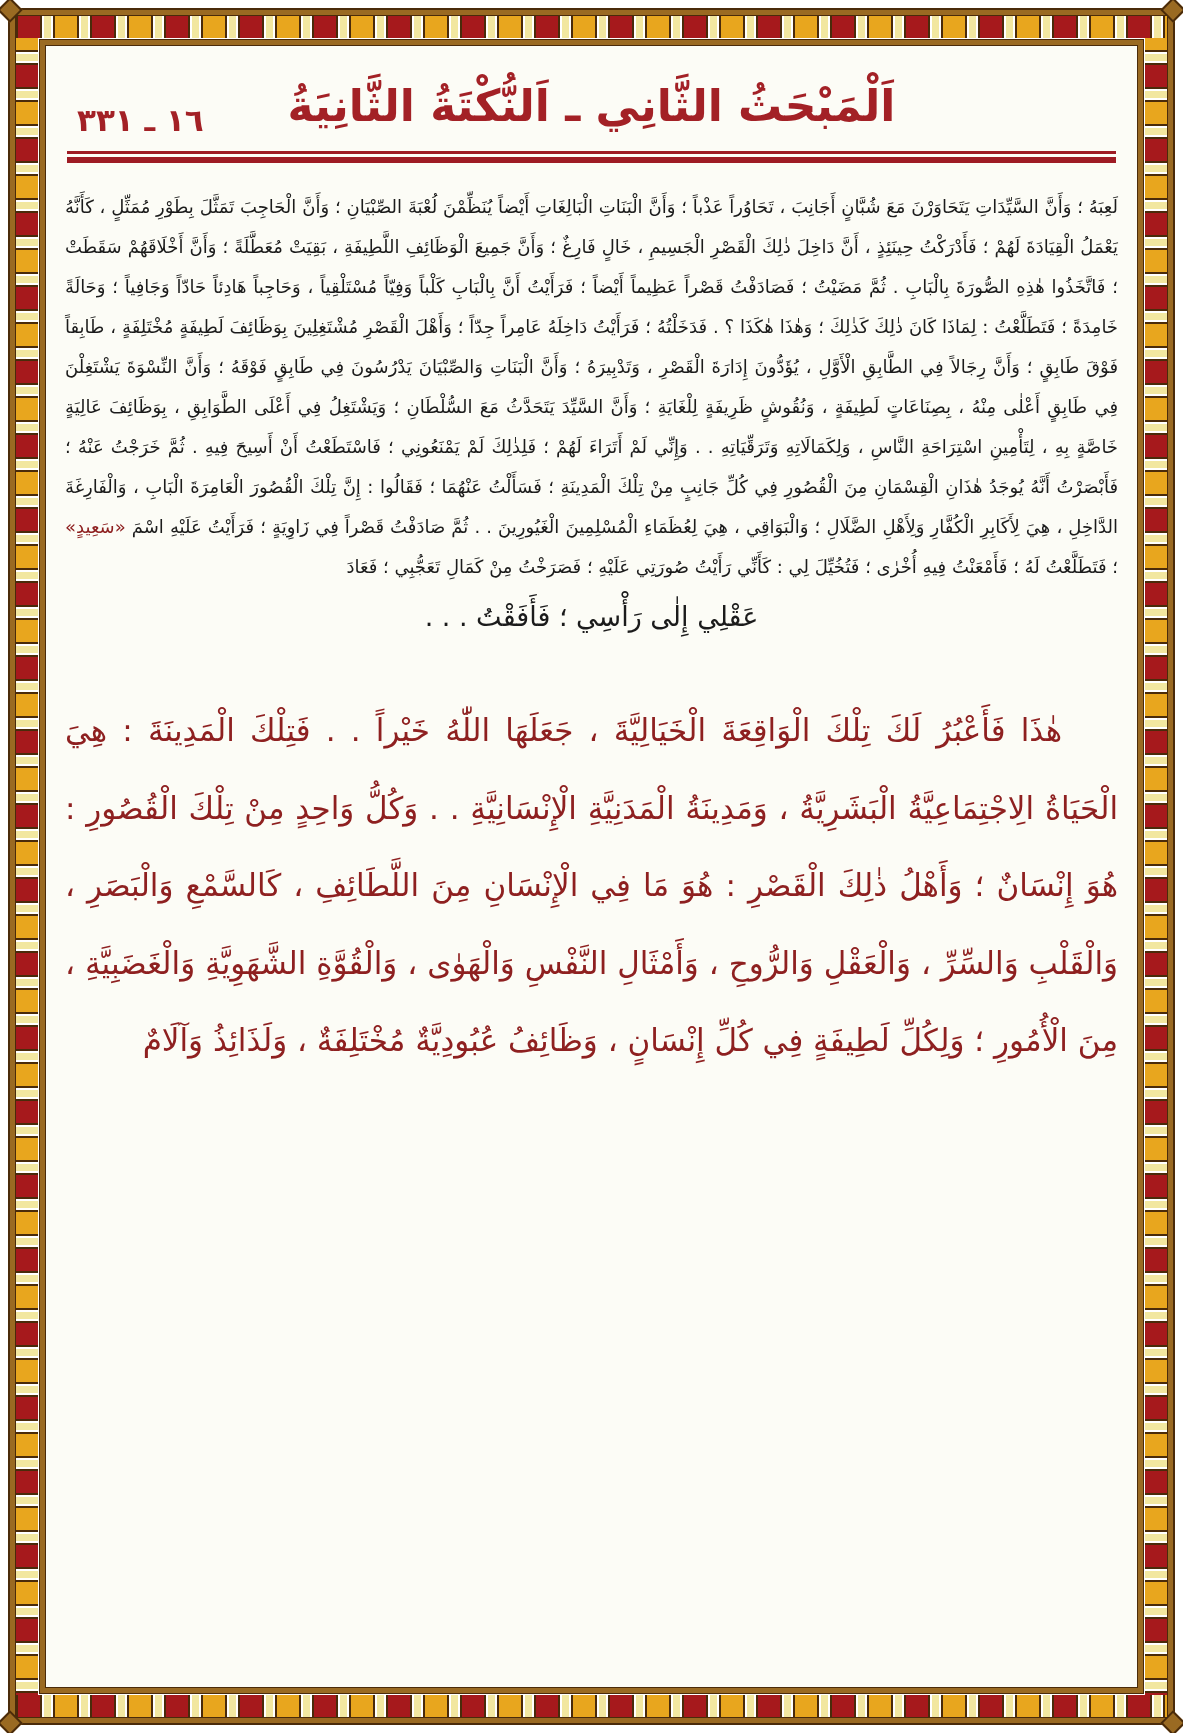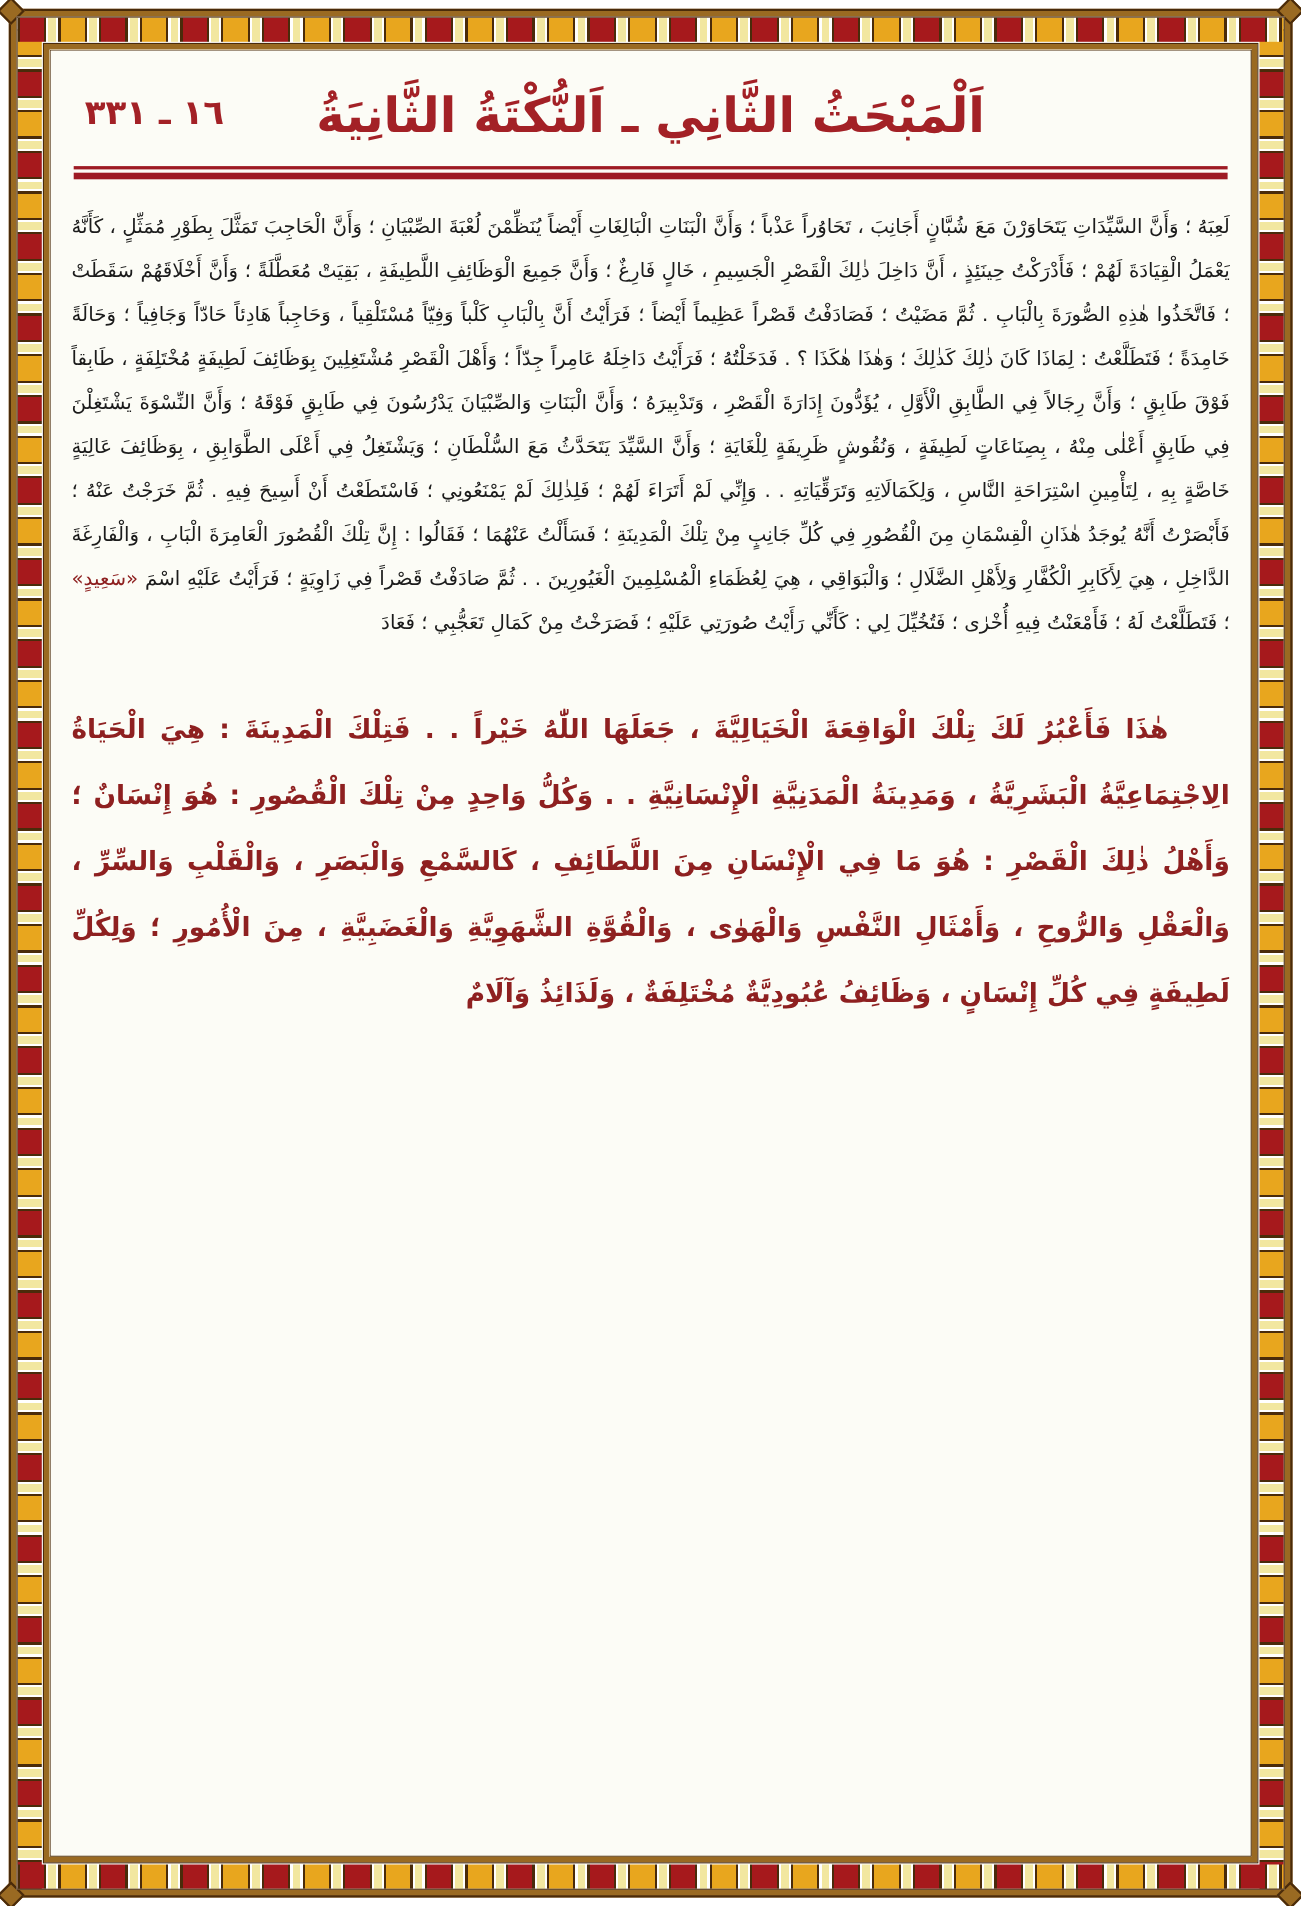--- a/index.html
+++ b/index.html
@@ -69,21 +69,21 @@
 
   
   .content {
     position: absolute; inset: 0;
     padding: 26px 20px 0 20px;
     box-sizing: border-box;
     direction: rtl;
   }
   header.pagehead { position: relative; height: 70px; }
   .pagenum {
-    position: absolute; left: 12px; top: 14px;
+    position: absolute; left: 12px; top: 31px;
     color: var(--header-red, #a32126);
     font-size: 31px; font-weight: bold;
     letter-spacing: 2px;
     direction: rtl;
   }
   .title {
     margin: 0; text-align: center;
     color: var(--header-red, #a32126);
     font-size: 44px; font-weight: bold;
     line-height: 70px;
@@ -107,25 +107,24 @@
   .closing {
     color: var(--body-black, #1b1b1b);
     font-size: 27px;
     line-height: 2.22;
     text-align: center;
   }
 
   .redtext {
     margin: 46px 0 0 0;
     color: var(--interp-red, #8e2020);
-    font-size: 24px;
+    font-size: 31px;
     line-height: 2.5;
     text-align: justify;
     text-indent: 56px;
-    font-weight: bold;
   }
 </style>
 </head>
 <body>
 
 <div class="frame">
   <div class="corner tl"></div>
   <div class="corner tr"></div>
   <div class="corner bl"></div>
   <div class="corner br"></div>
@@ -137,18 +136,19 @@
 
       <header class="pagehead">
         <div class="pagenum">١٦ ـ ٣٣١</div>
         <h1 class="title">اَلْمَبْحَثُ الثَّانِي ـ اَلنُّكْتَةُ الثَّانِيَةُ</h1>
       </header>
 
       <div class="rule"></div>
 
       <p class="bodytext"><span>لَعِبَهُ ؛ وَأَنَّ السَّيِّدَاتِ يَتَحَاوَرْنَ مَعَ شُبَّانٍ أَجَانِبَ ، تَحَاوُراً عَذْباً ؛ وَأَنَّ الْبَنَاتِ الْبَالِغَاتِ أَيْضاً يُنَظِّمْنَ لُعْبَةَ الصِّبْيَانِ ؛ وَأَنَّ الْحَاجِبَ تَمَثَّلَ بِطَوْرِ مُمَثِّلٍ ، كَأَنَّهُ يَعْمَلُ الْقِيَادَةَ لَهُمْ ؛ فَأَدْرَكْتُ حِينَئِذٍ ، أَنَّ دَاخِلَ ذٰلِكَ الْقَصْرِ الْجَسِيمِ ، خَالٍ فَارِغٌ ؛ وَأَنَّ جَمِيعَ الْوَظَائِفِ اللَّطِيفَةِ ، بَقِيَتْ مُعَطَّلَةً ؛ وَأَنَّ أَخْلَاقَهُمْ سَقَطَتْ ؛ فَاتَّخَذُوا هٰذِهِ الصُّورَةَ بِالْبَابِ . ثُمَّ مَضَيْتُ ؛ فَصَادَفْتُ قَصْراً عَظِيماً أَيْضاً ؛ فَرَأَيْتُ أَنَّ بِالْبَابِ كَلْباً وَفِيّاً مُسْتَلْقِياً ، وَحَاجِباً هَادِئاً حَادّاً وَجَافِياً ؛ وَحَالَةً خَامِدَةً ؛ فَتَطَلَّعْتُ : لِمَاذَا كَانَ ذٰلِكَ كَذٰلِكَ ؛ وَهٰذَا هٰكَذَا ؟ . فَدَخَلْتُهُ ؛ فَرَأَيْتُ دَاخِلَهُ عَامِراً جِدّاً ؛ وَأَهْلَ الْقَصْرِ مُشْتَغِلِينَ بِوَظَائِفَ لَطِيفَةٍ مُخْتَلِفَةٍ ، طَابِقاً فَوْقَ طَابِقٍ ؛ وَأَنَّ رِجَالاً فِي الطَّابِقِ الْأَوَّلِ ، يُؤَدُّونَ إِدَارَةَ الْقَصْرِ ، وَتَدْبِيرَهُ ؛ وَأَنَّ الْبَنَاتِ وَالصِّبْيَانَ يَدْرُسُونَ فِي طَابِقٍ فَوْقَهُ ؛ وَأَنَّ النِّسْوَةَ يَشْتَغِلْنَ فِي طَابِقٍ أَعْلٰى مِنْهُ ، بِصِنَاعَاتٍ لَطِيفَةٍ ، وَنُقُوشٍ ظَرِيفَةٍ لِلْغَايَةِ ؛ وَأَنَّ السَّيِّدَ يَتَحَدَّثُ مَعَ السُّلْطَانِ ؛ وَيَشْتَغِلُ فِي أَعْلَى الطَّوَابِقِ ، بِوَظَائِفَ عَالِيَةٍ خَاصَّةٍ بِهِ ، لِتَأْمِينِ اسْتِرَاحَةِ النَّاسِ ، وَلِكَمَالَاتِهِ وَتَرَقِّيَاتِهِ . . وَإِنِّي لَمْ أَتَرَاءَ لَهُمْ ؛ فَلِذٰلِكَ لَمْ يَمْنَعُونِي ؛ فَاسْتَطَعْتُ أَنْ أَسِيحَ فِيهِ . ثُمَّ خَرَجْتُ عَنْهُ ؛ فَأَبْصَرْتُ أَنَّهُ يُوجَدُ هٰذَانِ الْقِسْمَانِ مِنَ الْقُصُورِ فِي كُلِّ جَانِبٍ مِنْ تِلْكَ الْمَدِينَةِ ؛ فَسَأَلْتُ عَنْهُمَا ؛ فَقَالُوا : إِنَّ تِلْكَ الْقُصُورَ الْعَامِرَةَ الْبَابِ ، وَالْفَارِغَةَ الدَّاخِلِ ، هِيَ لِأَكَابِرِ الْكُفَّارِ وَلِأَهْلِ الضَّلَالِ ؛ وَالْبَوَاقِي ، هِيَ لِعُظَمَاءِ الْمُسْلِمِينَ الْغَيُورِينَ . . ثُمَّ صَادَفْتُ قَصْراً فِي زَاوِيَةٍ ؛ فَرَأَيْتُ عَلَيْهِ اسْمَ </span><span class="hl">«سَعِيدٍ»</span><span> ؛ فَتَطَلَّعْتُ لَهُ ؛ فَأَمْعَنْتُ فِيهِ أُخْرٰى ؛ فَتُخُيِّلَ لِي : كَأَنِّي رَأَيْتُ صُورَتِي عَلَيْهِ ؛ فَصَرَخْتُ مِنْ كَمَالِ تَعَجُّبِي ؛ فَعَادَ</span></p>
 
+      <div class="closing">عَقْلِي إِلٰى رَأْسِي ؛ فَأَفَقْتُ . . .</div>
 
       <p class="redtext">هٰذَا فَأَعْبُرُ لَكَ تِلْكَ الْوَاقِعَةَ الْخَيَالِيَّةَ ، جَعَلَهَا اللّٰهُ خَيْراً . . فَتِلْكَ الْمَدِينَةَ : هِيَ الْحَيَاةُ الِاجْتِمَاعِيَّةُ الْبَشَرِيَّةُ ، وَمَدِينَةُ الْمَدَنِيَّةِ الْإِنْسَانِيَّةِ . . وَكُلُّ وَاحِدٍ مِنْ تِلْكَ الْقُصُورِ : هُوَ إِنْسَانٌ ؛ وَأَهْلُ ذٰلِكَ الْقَصْرِ : هُوَ مَا فِي الْإِنْسَانِ مِنَ اللَّطَائِفِ ، كَالسَّمْعِ وَالْبَصَرِ ، وَالْقَلْبِ وَالسِّرِّ ، وَالْعَقْلِ وَالرُّوحِ ، وَأَمْثَالِ النَّفْسِ وَالْهَوٰى ، وَالْقُوَّةِ الشَّهَوِيَّةِ وَالْغَضَبِيَّةِ ، مِنَ الْأُمُورِ ؛ وَلِكُلِّ لَطِيفَةٍ فِي كُلِّ إِنْسَانٍ ، وَظَائِفُ عُبُودِيَّةٌ مُخْتَلِفَةٌ ، وَلَذَائِذُ وَآلَامٌ</p>
 
     </div>
   </div>
 </div>
 
 </body></html>

